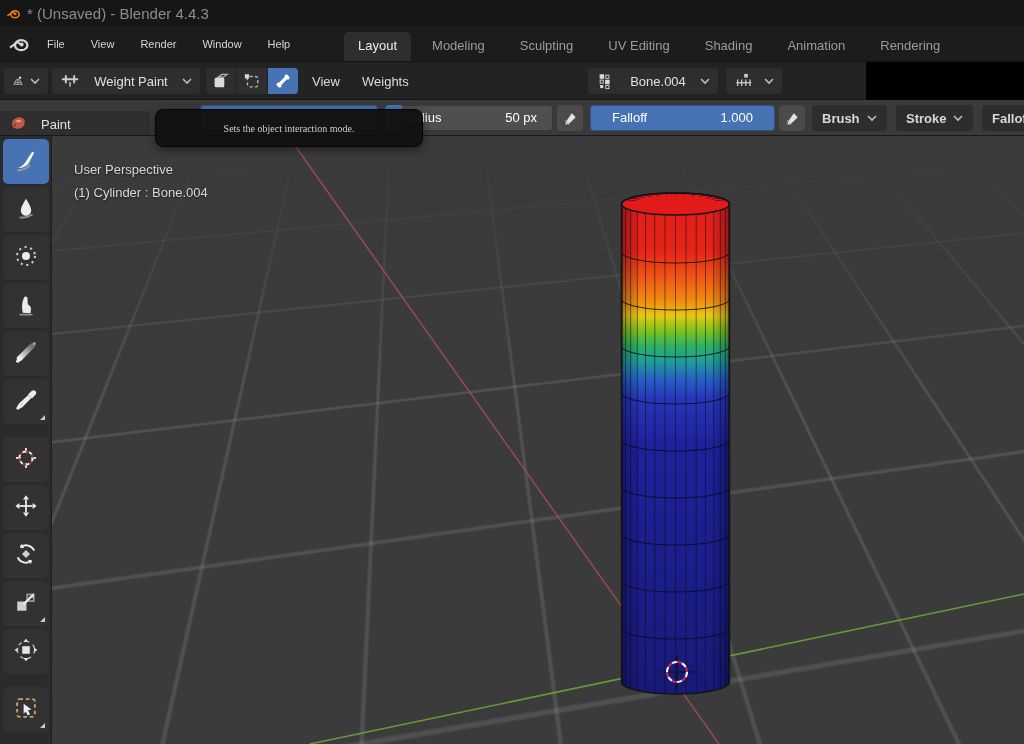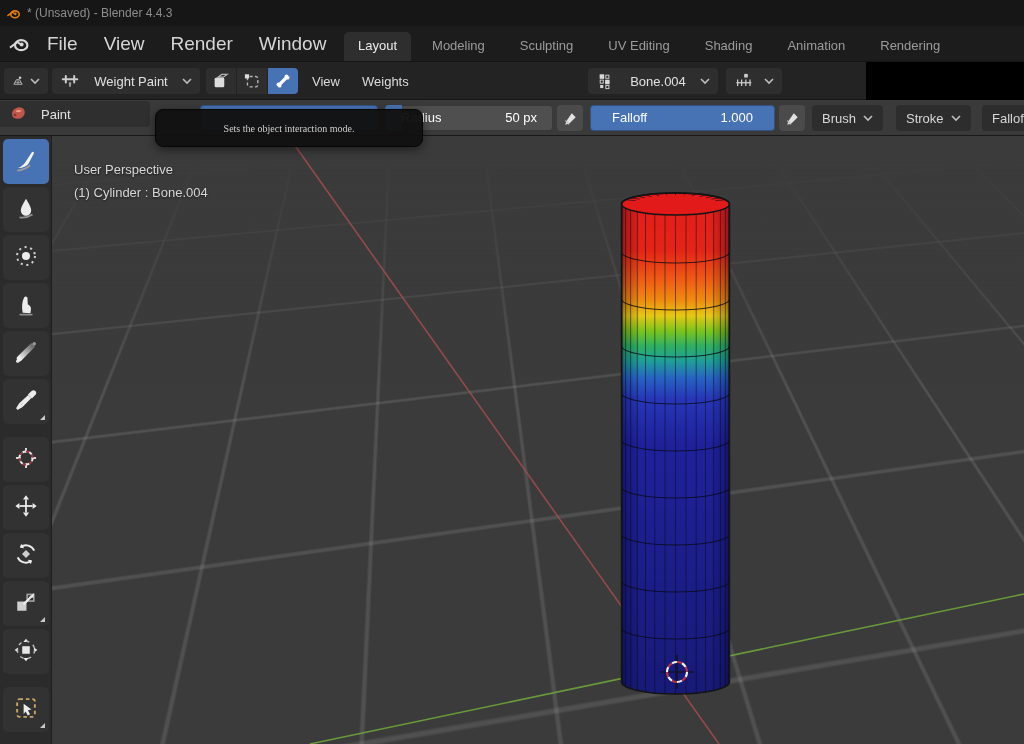--- a/index.html
+++ b/index.html
@@ -2,54 +2,54 @@
 <html style="--accent: #4772b3;"><head>
 <meta charset="utf-8">
 <style>
   * { box-sizing: border-box; margin: 0; padding: 0; }
   html,body { width:1024px; height:744px; overflow:hidden; background:#000; }
   body { font-family:"Liberation Sans","DejaVu Sans",sans-serif; position:relative; color:#d9d9d9; }
   .abs { position:absolute; }
 
   
   .titlebar { left:0; top:0; width:1024px; height:26px; background:#161616; display:flex; align-items:center; padding-left:6px; }
-  .titlebar .ttl { color:#8d8d8d; font-size:12px; margin-left:6px; }
+  .titlebar .ttl { color:#8d8d8d; font-size:15px; margin-left:6px; }
 
   
   .menubar { left:0; top:26px; width:1024px; height:36px; background:#1c1c1c; overflow:hidden; border-bottom:1px solid #141414; }
   .applogo { position:absolute; left:8px; top:7px; width:22px; height:22px; }
   .menus { position:absolute; left:34px; top:0; height:36px; display:flex; align-items:center; }
-  .menu-item { padding:0 13px; font-size:19px; color:#d5d5d5; height:26px; line-height:26px; border-radius:4px; cursor:default; }
+  .menu-item { padding:0 13px; font-size:11px; color:#d5d5d5; height:26px; line-height:26px; border-radius:4px; cursor:default; }
   .tabs { position:absolute; left:344px; top:0; height:36px; display:flex; align-items:flex-end; gap:7px; }
   .tab { padding:6px 14px 9px 14px; font-size:13px; color:#9b9b9b; border-radius:5px 5px 0 0; white-space:nowrap; }
   .tab.active { background:#2e2e2e; color:#ececec;text-align:right; }
 
   
   .toolheader { left:0; top:62px; width:866px; height:38px; background:#232323; overflow:hidden; border-bottom:1px solid #161616; }
   .hbtn { position:absolute; top:6px; height:26px; background:#2e2e2e; border-radius:4px; display:flex; align-items:center; font-size:13px; color:#e0e0e0; padding:0 8px; gap:6px; }
   .hlabel { position:absolute; top:6px; height:26px; display:flex; align-items:center; font-size:13px; color:#dcdcdc; padding:0 10px; }
   .icon16 { width:20px; height:20px; display:inline-flex; }
   .icon16 svg { width:100%; height:100%; }
   .chev { display:inline-flex; width:10px; height:8px; }
   .toggle-group { position:absolute; left:206px; top:6px; display:flex; gap:1px; }
   .tgl { width:30px; height:26px; background:#2e2e2e; display:flex; align-items:center; justify-content:center; }
   .tgl:first-child { border-radius:4px 0 0 4px; }
   .tgl:last-child { border-radius:0 4px 4px 0; }
   .tgl.active { background:var(--accent,#4772b3); }
 
   
   .toolsettings { left:0; top:100px; width:1024px; height:36px; background:#3a3a3a; overflow:hidden; border-bottom:1px solid #191919; }
-  .paintbtn { position:absolute; left:0; top:1px; width:150px; height:26px; background:#2f2f2f; border-radius:0 4px 4px 0; display:flex; align-items:center; gap:12px; padding-left:7px; font-size:13px; color:#e2e2e2; }
+  .paintbtn { position:absolute; left:0; top:11px; width:150px; height:26px; background:#2f2f2f; border-radius:0 4px 4px 0; display:flex; align-items:center; gap:12px; padding-left:7px; font-size:13px; color:#e2e2e2; }
   .slider { position:absolute; top:5px; height:26px; border-radius:4px; background:#4f4f4f; box-shadow:inset 0 0 0 1px rgba(0,0,0,.28); overflow:hidden; font-size:13px; color:#fff; }
   .slider .fill { position:absolute; left:0; top:0; bottom:0; background:var(--accent,#4772b3); }
   .slider .lab { position:absolute; left:16px; top:0; line-height:26px; }
   .slider .val { position:absolute; right:16px; top:0; line-height:26px;margin-left:8px; }
   .slider.full { background:var(--accent,#4772b3); }
   .pressure { position:absolute; top:5px; width:26px; height:26px; background:#4b4b4b; border-radius:4px; display:flex; align-items:center; justify-content:center; }
-  .popbtn { position:absolute; top:5px; height:26px; background:#2d2d2d; border-radius:4px; display:flex; align-items:center; gap:7px; font-size:13px; color:#d8d8d8; padding:0 10px; white-space:nowrap; }
+  .popbtn { position:absolute; top:5px; height:26px; background:#2d2d2d; border-radius:4px; display:flex; align-items:center; gap:7px; font-size:13px; color:#d8d8d8; padding:0 10px; white-space:nowrap;font-weight:bold; }
 
   
   .tooltip { left:155px; top:109px; width:268px; height:38px; background:rgba(17,17,17,.97); border:1px solid #060606; border-radius:8px; z-index:60; display:flex; align-items:center; justify-content:center; font-size:10px; color:#cfcfcf; box-shadow:0 3px 10px rgba(0,0,0,.45);font-family:Liberation Serif, serif; }
 
   
   .ltoolbar { left:0; top:136px; width:52px; height:608px; background:#2b2b2b; border-right:1px solid #1e1e1e; z-index:10; }
   .tbtn { position:relative; width:46px; height:45px; margin:3px auto 2px auto; background:#323232; border-radius:5px; display:flex; align-items:center; justify-content:center; }
   .tbtn.active { background:var(--accent,#4772b3); }
   .tbtn.gap { margin-top:13px; }
   .tbtn svg { width:26px; height:26px; }

